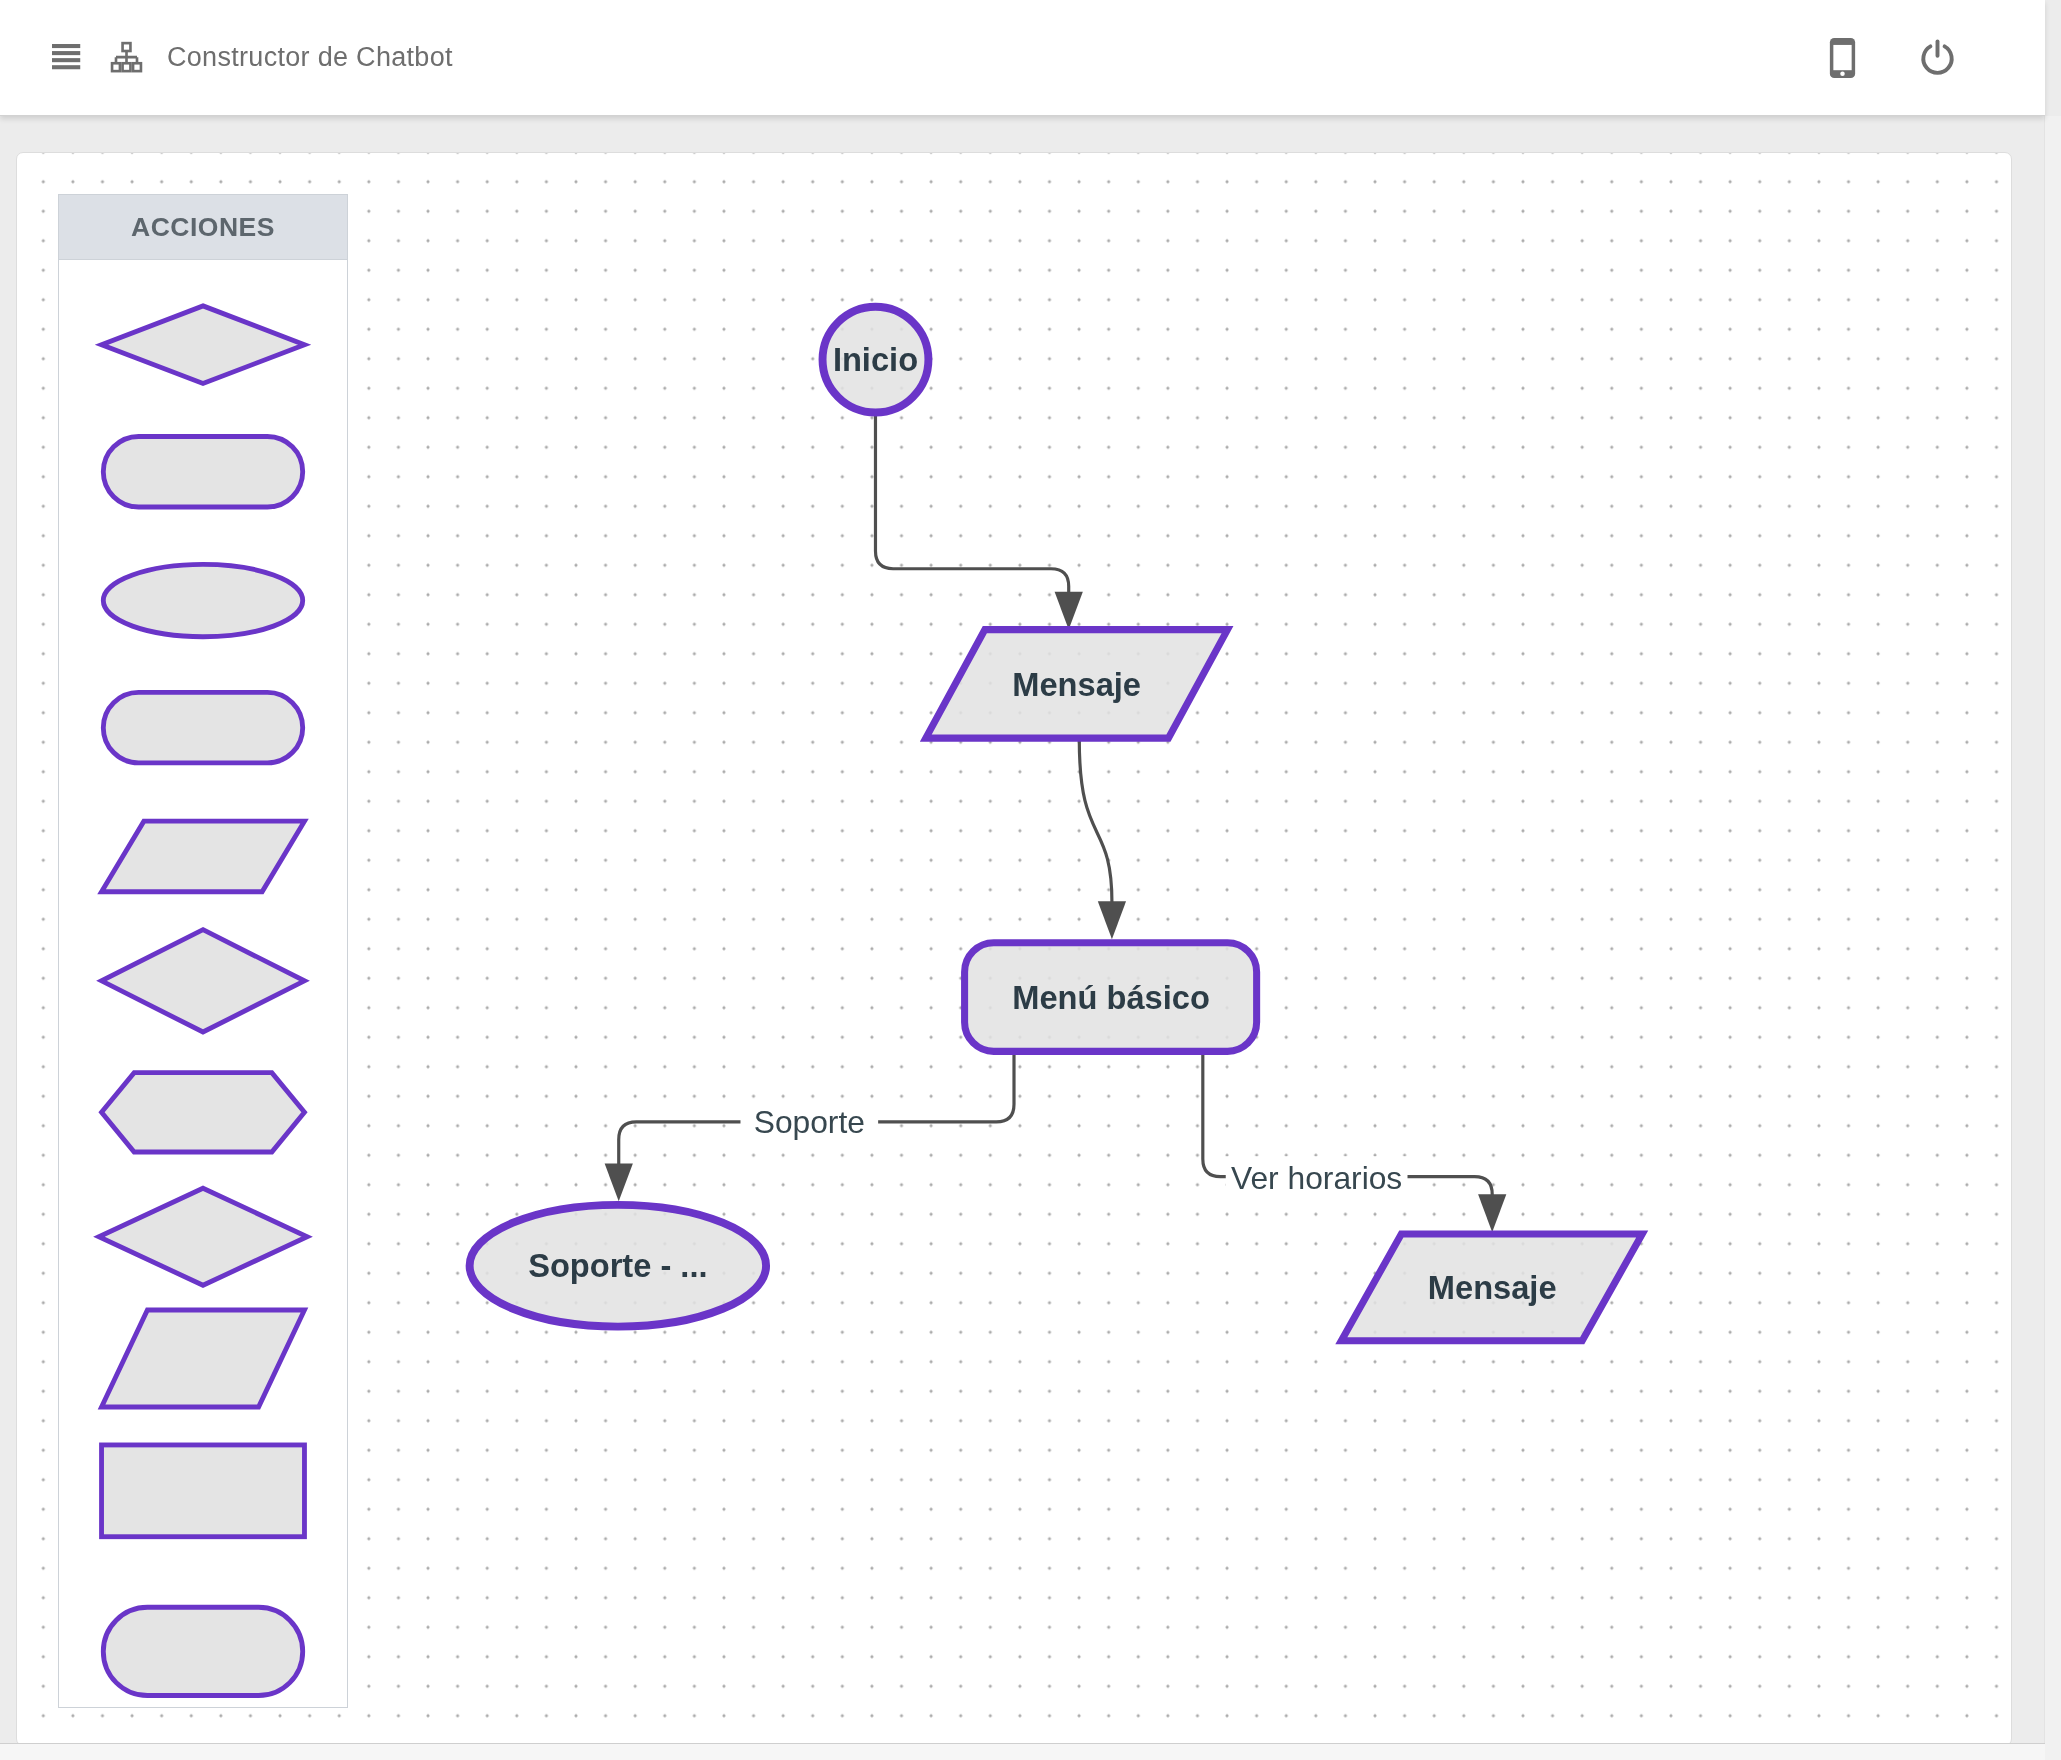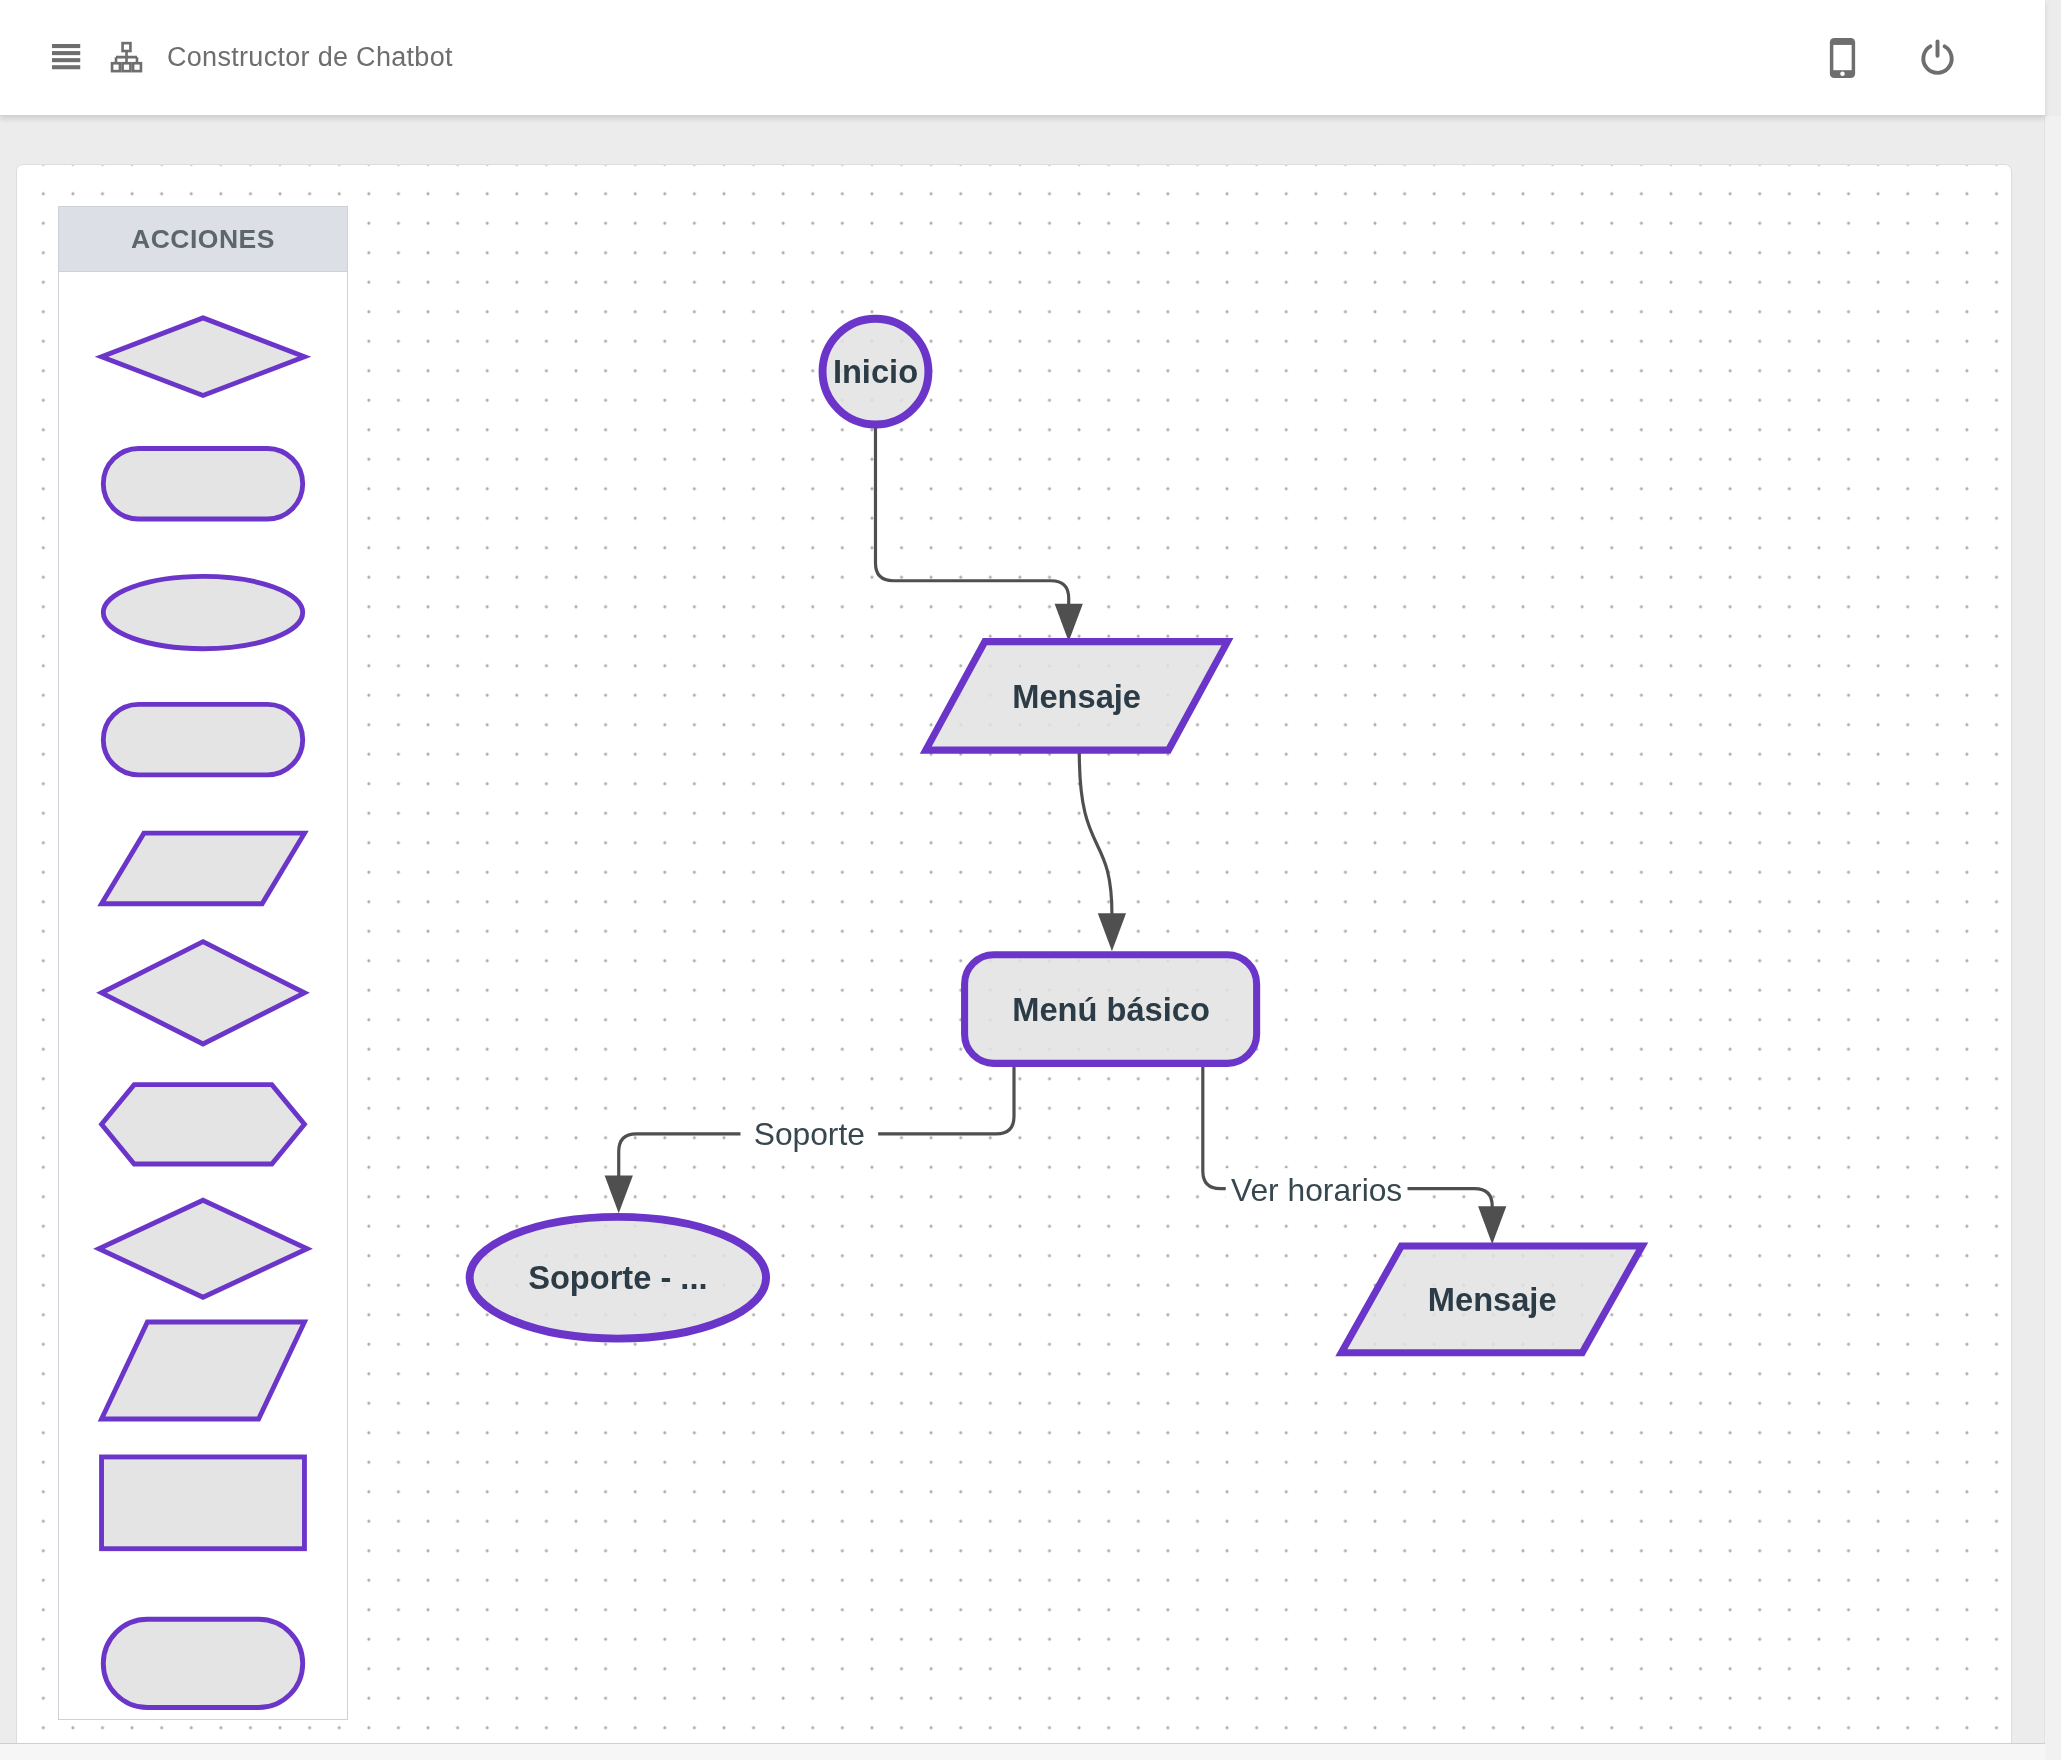--- a/index.html
+++ b/index.html
@@ -21,21 +21,21 @@
   .hdr-title{margin-left:21px;font-size:27px;color:#6e6e6e;letter-spacing:0.3px;}
   .hdr-spacer{flex:1;}
   .phone-btn{width:35px;height:42px;margin-right:58px;}
   .power-btn{width:39px;height:39px;margin-right:88px;}
   
   .canvas{
     position:absolute;left:16px;top:152px;width:1994px;height:1592px;
     background-color:#ffffff;
     background-image:radial-gradient(circle,#ababab 1.5px, transparent 1.6px);
     background-size:29.6px 29.5px;background-position:11.5px 14px;
-    border:0.9px solid #dddddd;border-radius:7px;margin-top:12px;
+    border:0.9px solid #dddddd;border-radius:7px;
   }
   .flow-svg{position:absolute;left:0;top:0;}
   
   .palette{
     position:absolute;left:41px;top:41px;width:288px;z-index:3;
     border:0.9px solid #cdd2d8;background:#ffffff;
   }
   .palette-header{
     height:64px;background:#dce0e6;display:flex;align-items:center;justify-content:center;
     font-size:26.5px;font-weight:bold;color:#5d666d;letter-spacing:0.5px;

